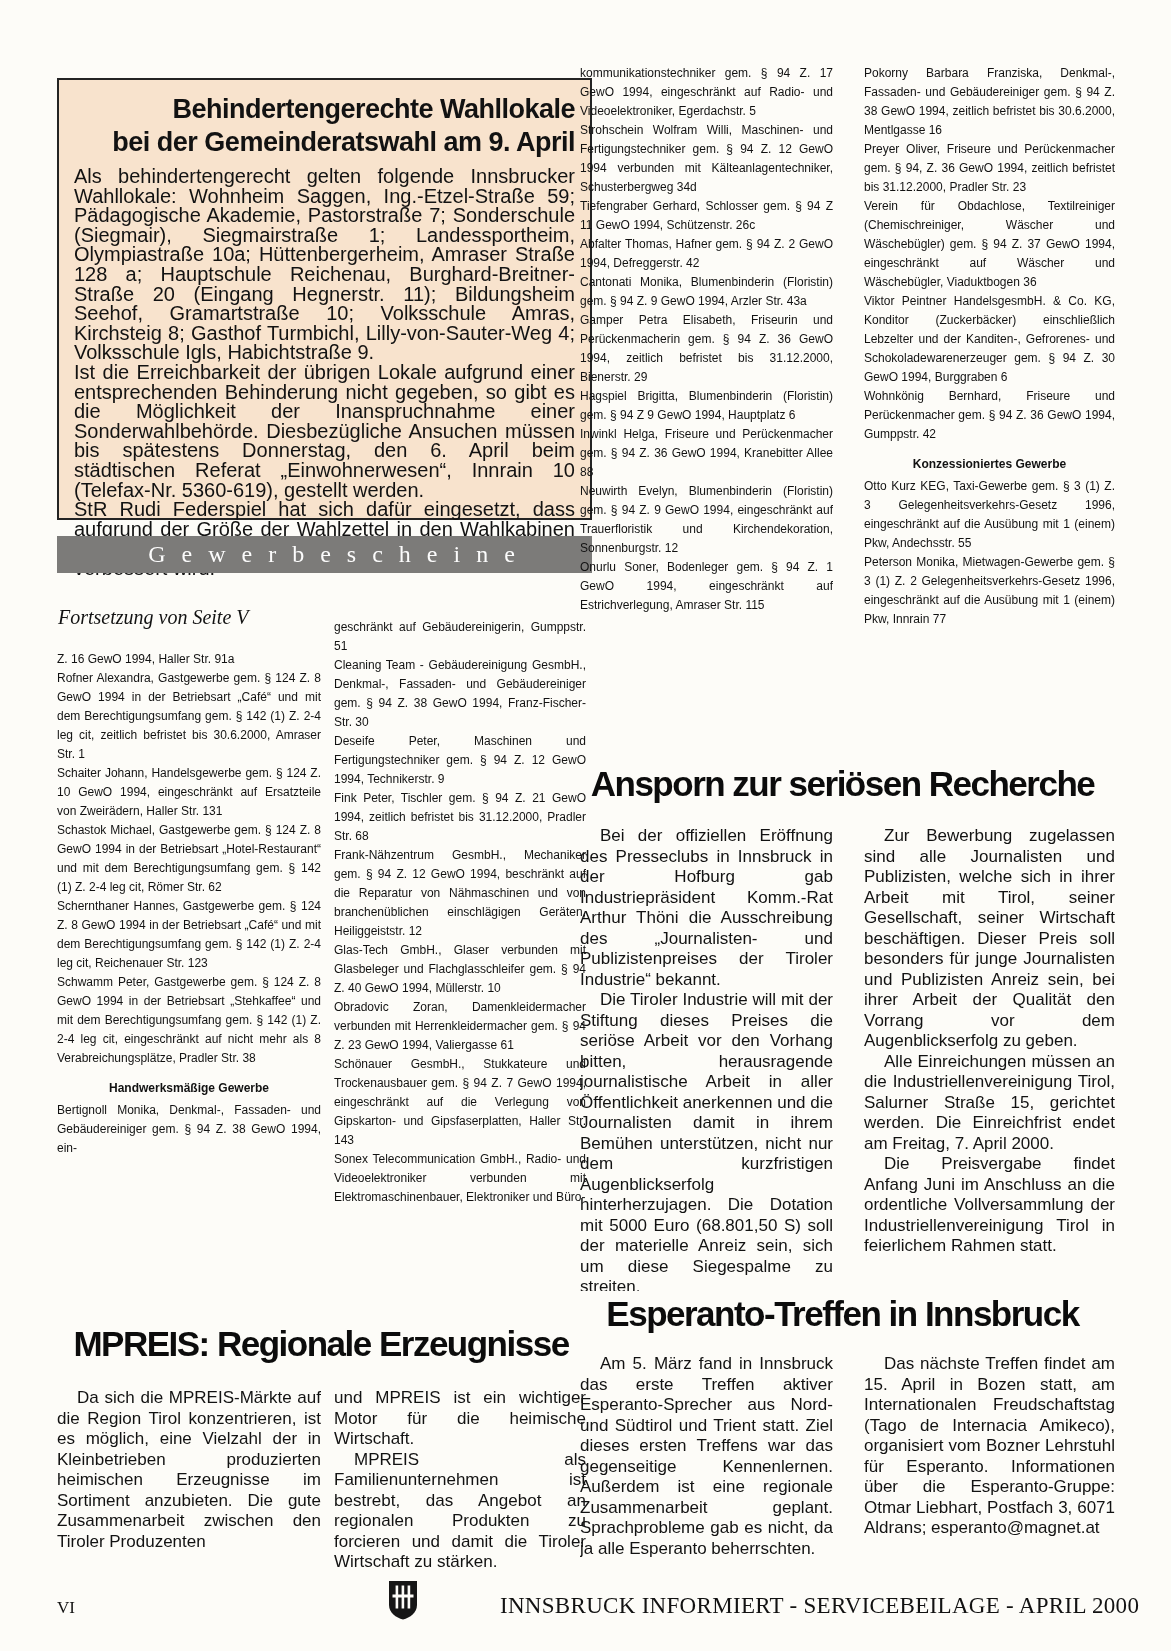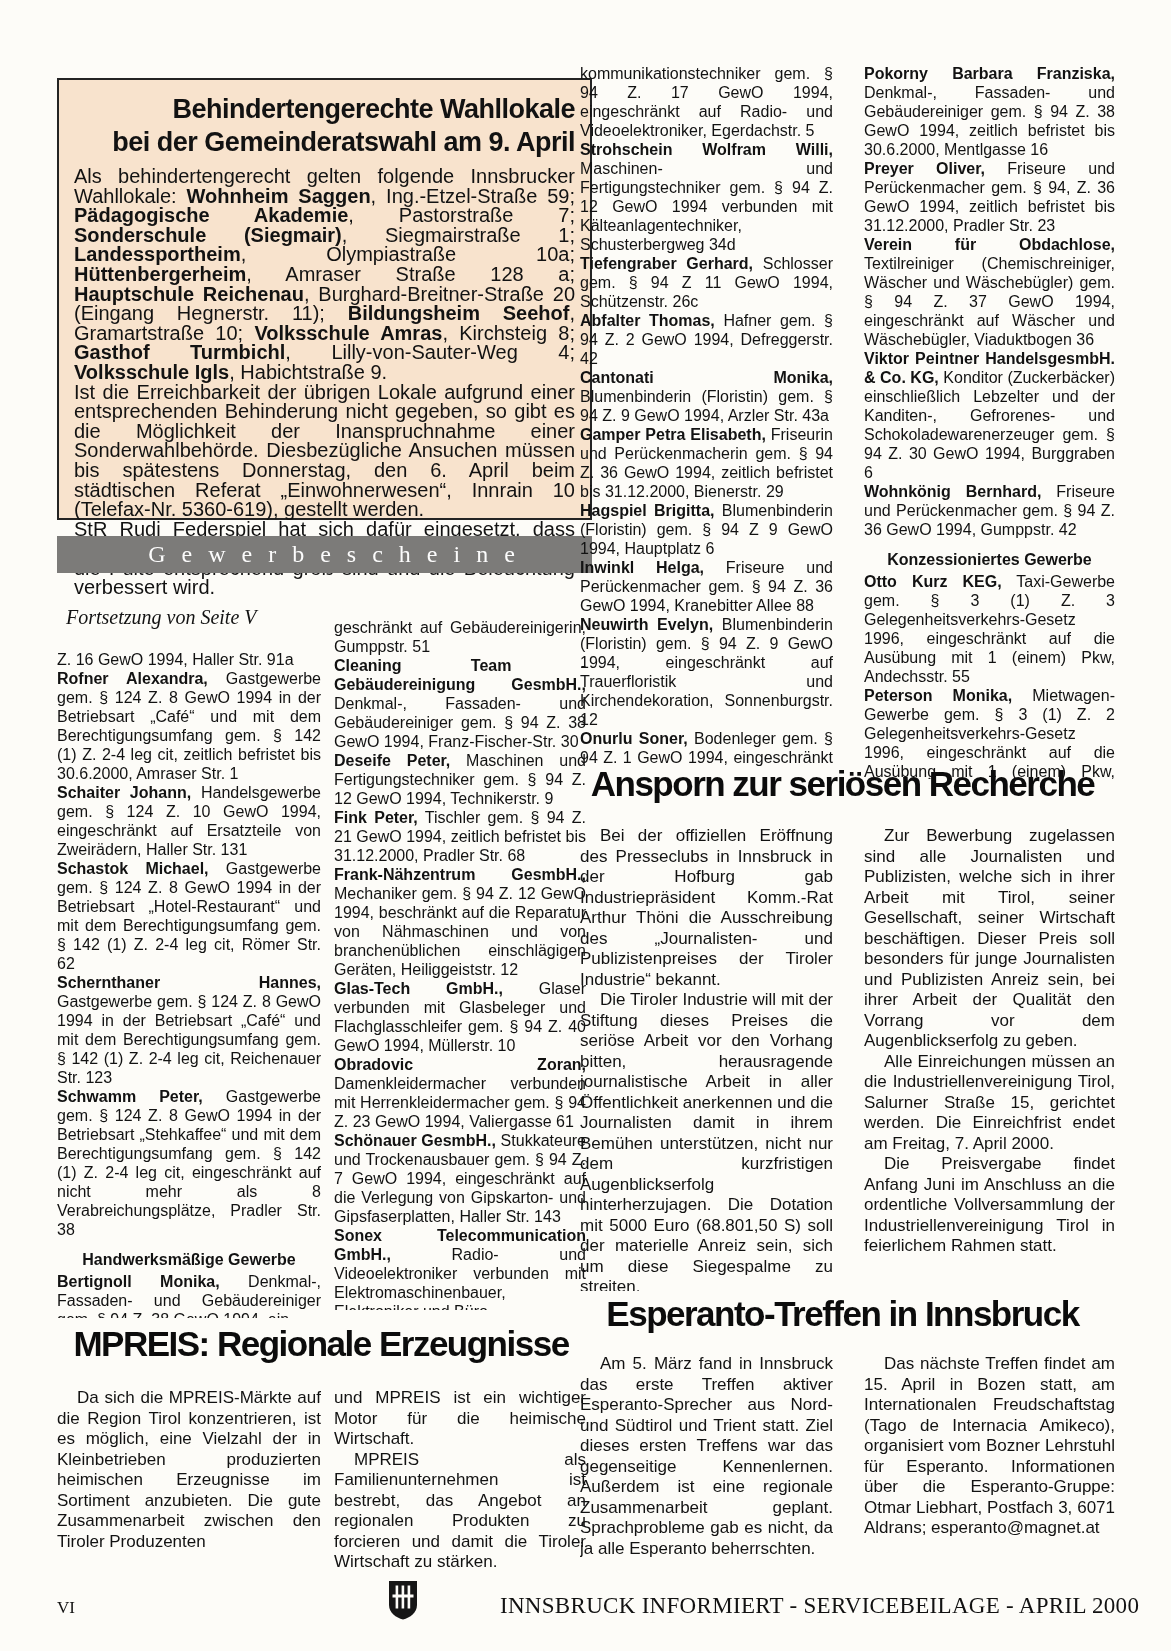--- a/index.html
+++ b/index.html
@@ -19,29 +19,29 @@
   .box .boxpar { font-size:20px; line-height:19.6px; text-align:justify; }
   
   .bar {
     position:absolute; left:57px; top:536px; width:535px; height:37px;
     background:#7c7b79; color:#fcfcfc; text-align:center; line-height:37px;
     font-family:"Liberation Serif", serif; font-size:24px; letter-spacing:16px;
     padding-left:30px; overflow:hidden; white-space:nowrap;
   }
   .cont-note {
     position:absolute; left:58px; top:606px;
-    font-family:"Liberation Serif", serif; font-style:italic; font-size:20px;margin-left:8px;
+    font-family:"Liberation Serif", serif; font-style:italic; font-size:20px;
   }
   
-  .listcol { position:absolute; font-size:16px; line-height:19px; text-align:justify; overflow:hidden; }
+  .listcol { position:absolute; font-size:12px; line-height:19px; text-align:justify; overflow:hidden; }
   #col1 { left:57px;  top:650px; width:264px; height:668px; }
   #col2 { left:334px; top:618px; width:252px; height:692px; }
   #col3 { left:580px; top:64px;  width:253px; height:702px; }
   #col4 { left:864px; top:64px;  width:251px; height:715px; }
-  .b { font-weight:bold; }
+  .b { font-weight:normal; }
   .subhead { text-align:center; font-weight:bold; margin:11px 0 3px; }
   
   .headline {
     position:absolute; font-weight:bold; font-size:35px; letter-spacing:-1.5px;
     text-align:center; white-space:nowrap; color:#0c0c0c;
   }
   #ansporn-headline   { left:570px; top:764px;  width:545px; }
   #mpreis-headline    { left:50px;  top:1324px; width:542px; }
   #esperanto-headline { left:570px; top:1294px; width:545px; }
   .artcol { position:absolute; font-size:17px; line-height:20.5px; text-align:justify; overflow:hidden; }

